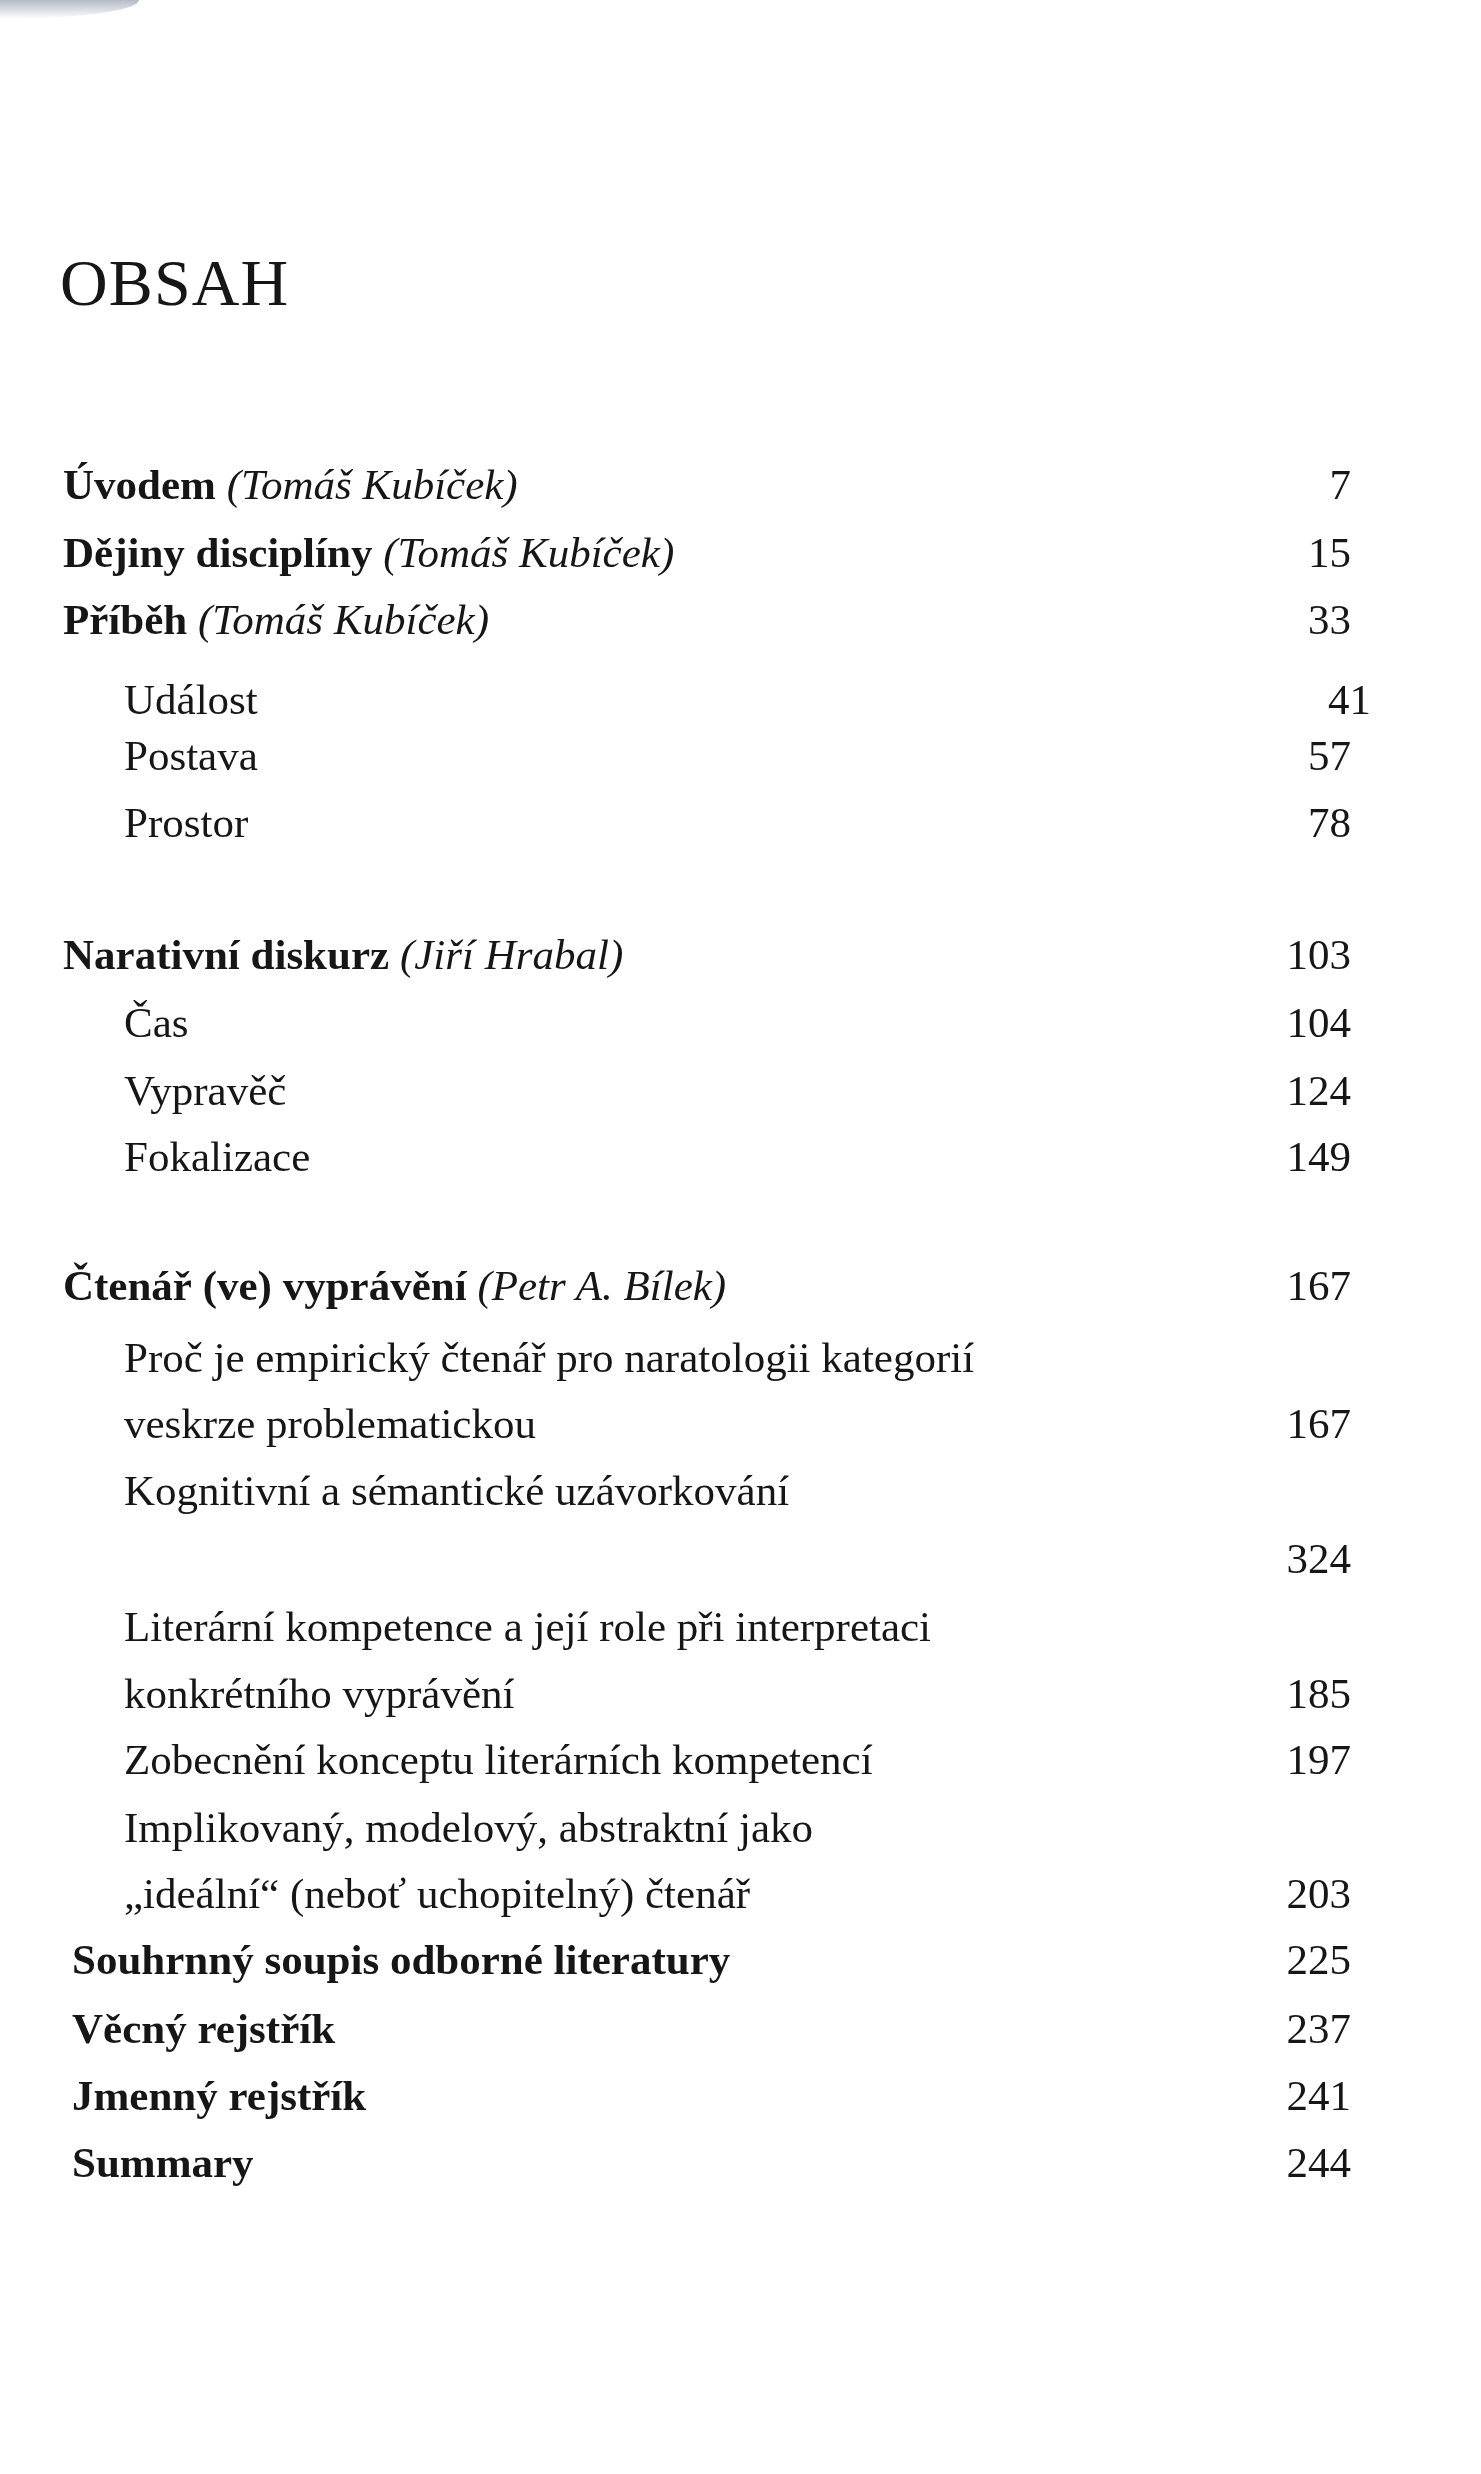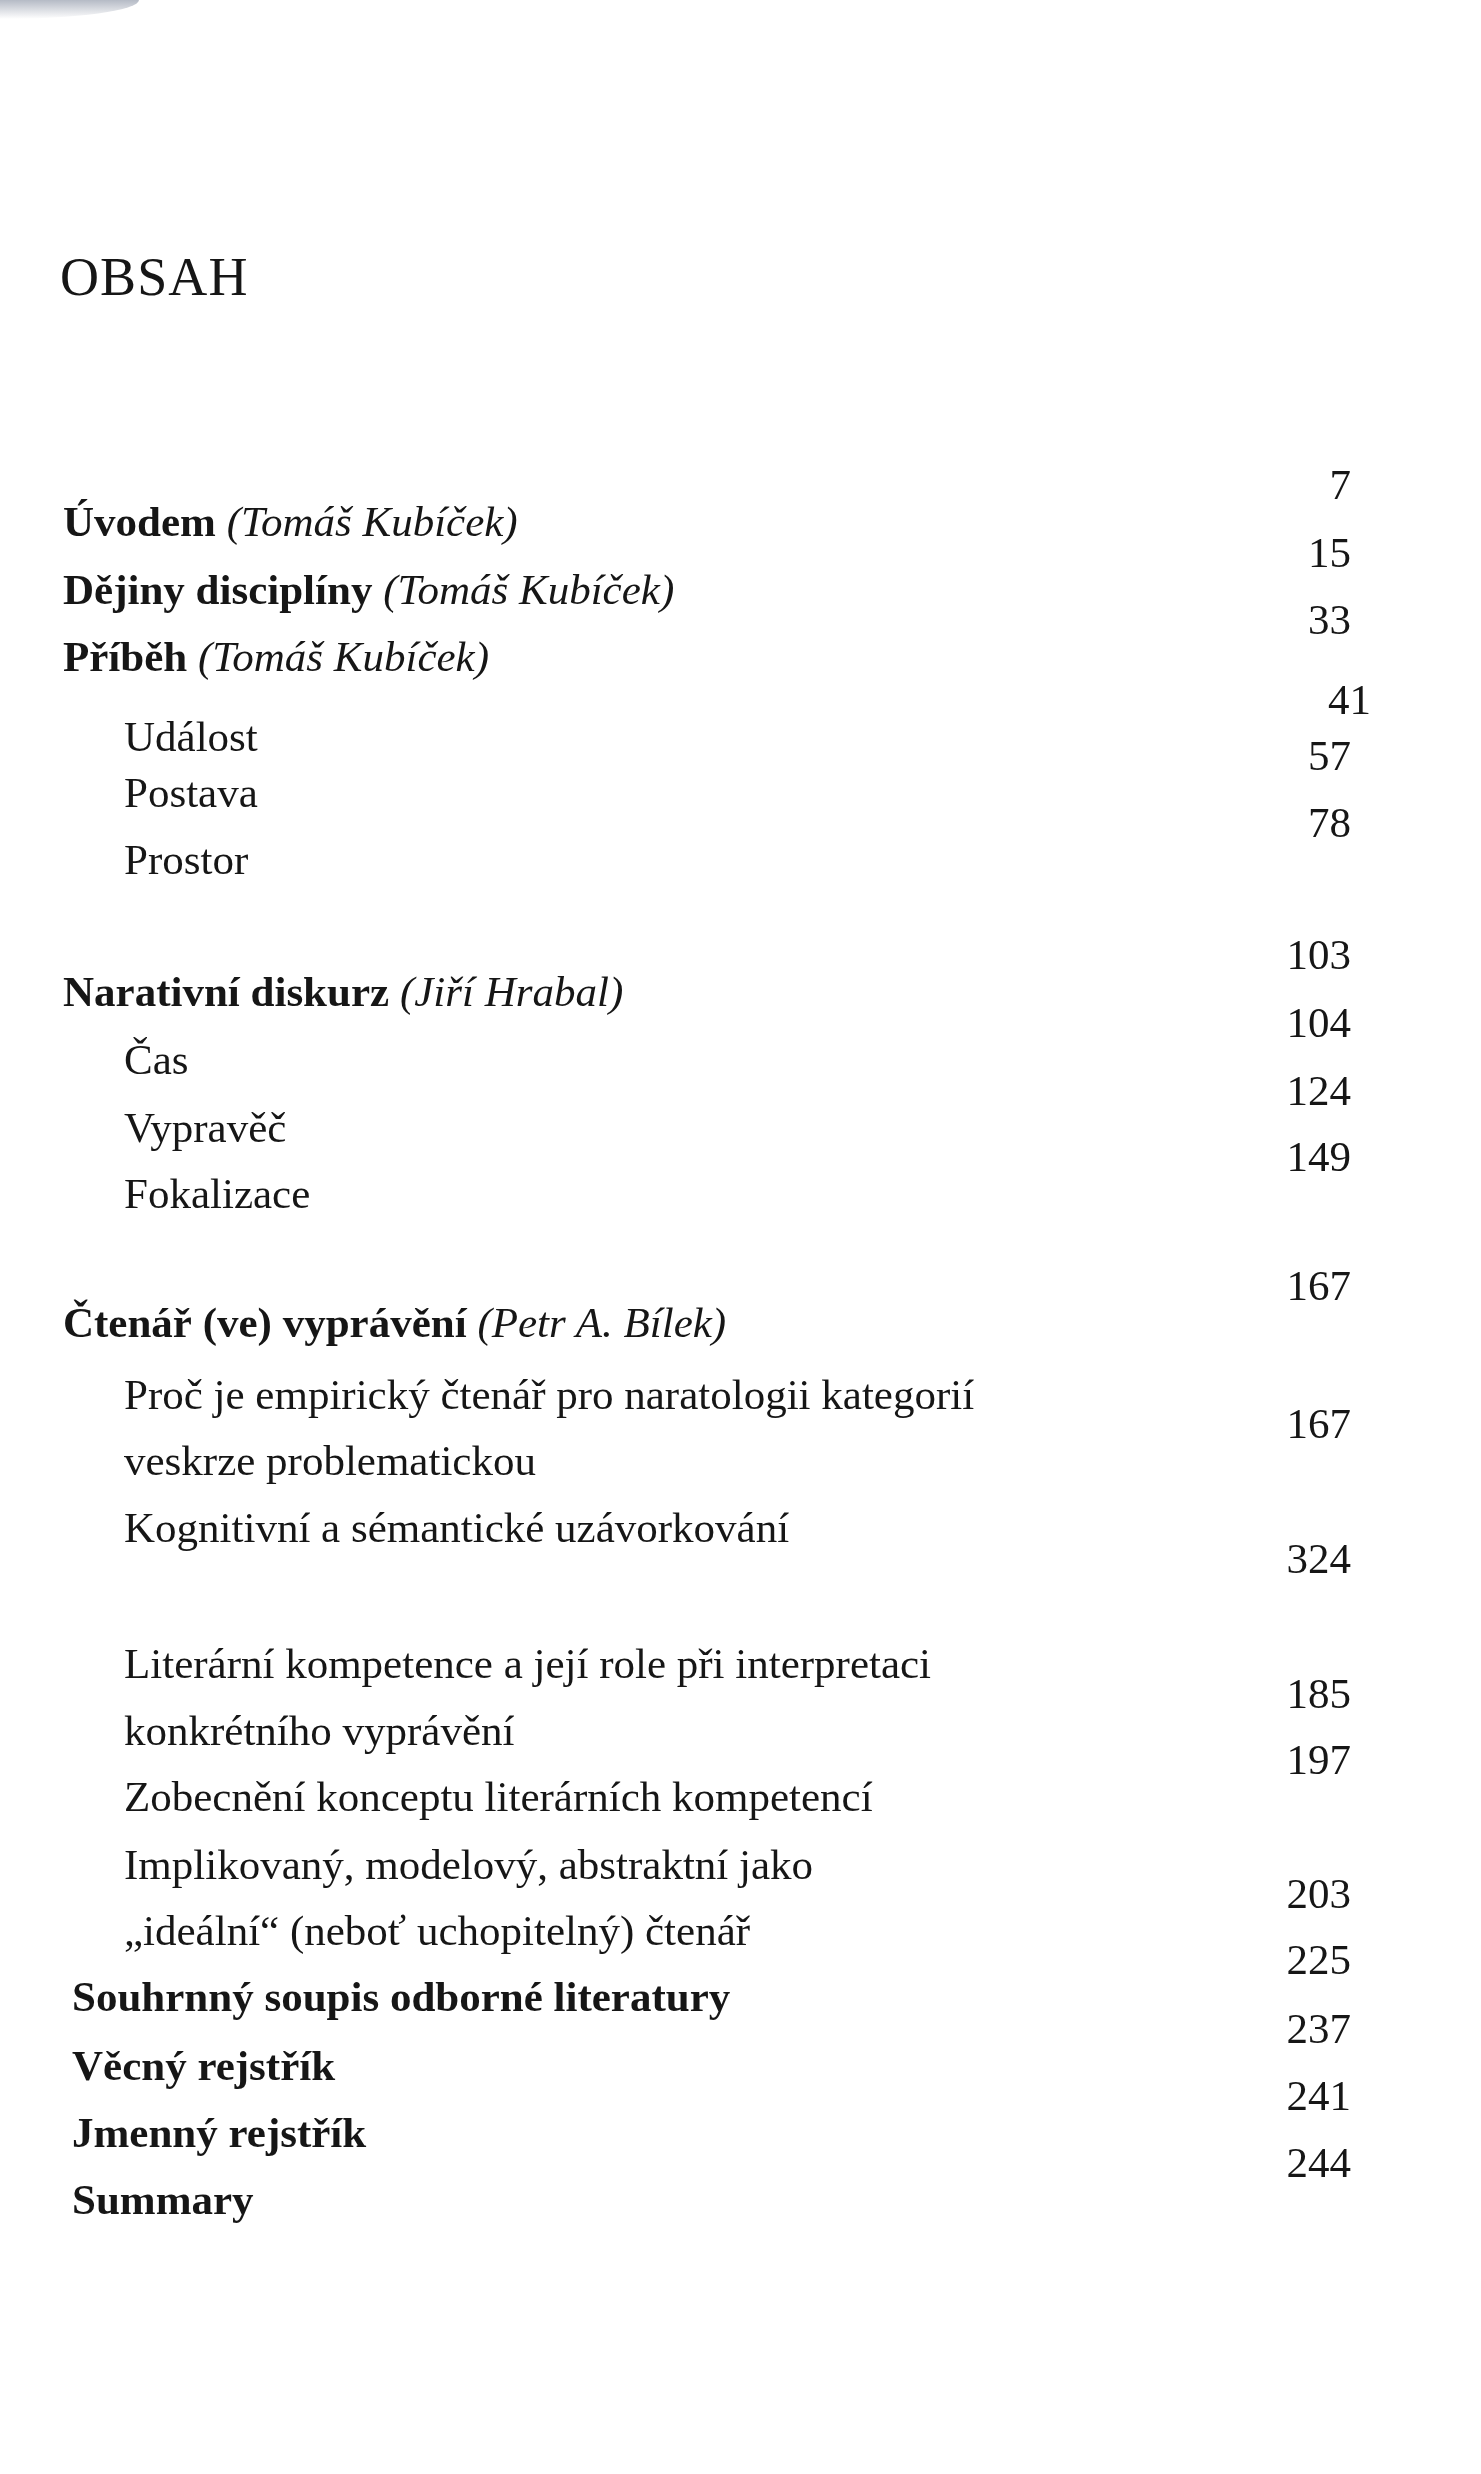--- a/index.html
+++ b/index.html
@@ -11,29 +11,29 @@
     font-family: "Liberation Serif", "DejaVu Serif", serif;
     color: #161616;
   }
   .scan-shadow {
     position: absolute; left: 0; top: 0; width: 139px; height: 19px;
     background: linear-gradient(180deg, rgba(120,130,150,0.55), rgba(255,255,255,0));
     border-bottom-right-radius: 100% 100%;
   }
   .page-title {
     position: absolute; left: 60px; top: 250px;
-    font-size: 54px; font-weight: normal; letter-spacing: 1.1px;
+    font-size: 66px; font-weight: normal; letter-spacing: 1.1px;
     margin: 0; line-height: 1;
   }
   .toc { position: absolute; left: 0; top: 0; width: 100%; }
   .row {
     position: absolute; left: 0; width: 100%;
     height: 64px; font-size: 43px; line-height: 64px;
   }
-  .row .title { position: absolute; white-space: nowrap; margin-top: 37px; }
+  .row .title { position: absolute; white-space: nowrap; }
   .row.lvl1 .title { left: 63px; font-weight: bold; }
   .row.lvl2 .title { left: 124px; font-weight: normal; }
   .row.back .title { left: 72px; font-weight: bold; }
   .row .author { font-style: italic; font-weight: normal; }
   .row .page {
     position: absolute; right: 130px; text-align: right; white-space: nowrap;
   }
 </style>
 </head>
 <body>

